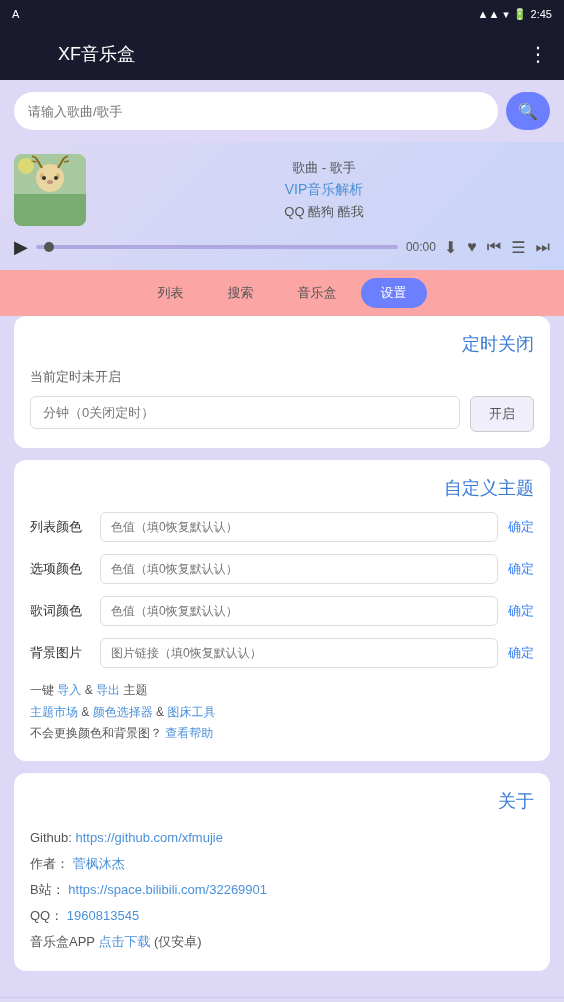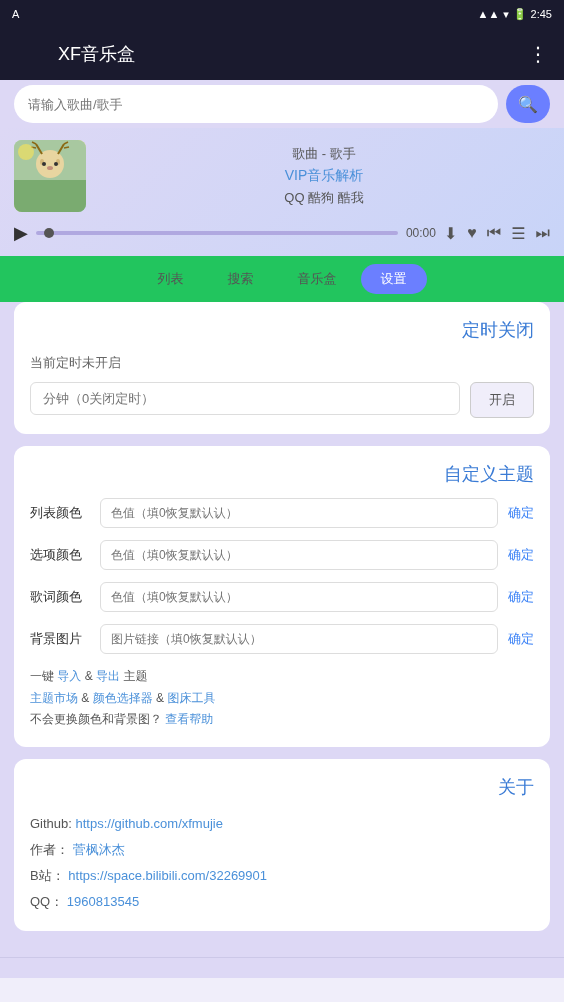--- a/index.html
+++ b/index.html
@@ -34,21 +34,21 @@
       align-items: center;
       padding: 10px 16px;
       height: 52px;
     }
     .app-title { font-size: 18px; font-weight: 500; margin-left: 42px; }
     .more-icon { font-size: 20px; cursor: pointer; }
 
     
     .search-area {
       background: #ddd8f5;
-      padding: 5px 14px;
+      padding: 12px 14px;
       display: flex;
       gap: 8px;
     }
     .search-input {
       flex: 1;
       padding: 8px 14px;
       border-radius: 20px;
       border: none;
       background: white;
       font-size: 13px;
@@ -117,21 +117,21 @@
       top: -3px;
       left: 8px;
     }
     .time-display { font-size: 12px; color: #555; }
     .ctrl-icons { display: flex; gap: 10px; align-items: center; }
     .ctrl-icon { font-size: 16px; color: #555; cursor: pointer; }
     .ctrl-icon.heart { color: #555; }
 
     
     .tabs-area {
-      background: #22c55e;
+      background: #fca5a5;
       padding: 8px 14px 0;
     }
     .tabs {
       display: flex;
       justify-content: center;
       gap: 4px;
       padding-bottom: 8px;
     }
     .tab-item {
       padding: 6px 20px;
@@ -412,20 +412,25 @@
         <span class="about-link">菅枫沐杰</span>
       </div>
       <div>
         <span>B站：</span>
         <span class="about-link">https://space.bilibili.com/32269901</span>
       </div>
       <div>
         <span>QQ：</span>
         <span class="about-link">1960813545</span>
       </div>
+      <div>
+        <span>音乐盒APP </span>
+        <span class="about-link">点击下载</span>
+        <span>(仅安卓)</span>
+      </div>
     </div>
   </div>
 </div>
 
 <div class="footer">
   
   
 </div>
 
 </body></html>

